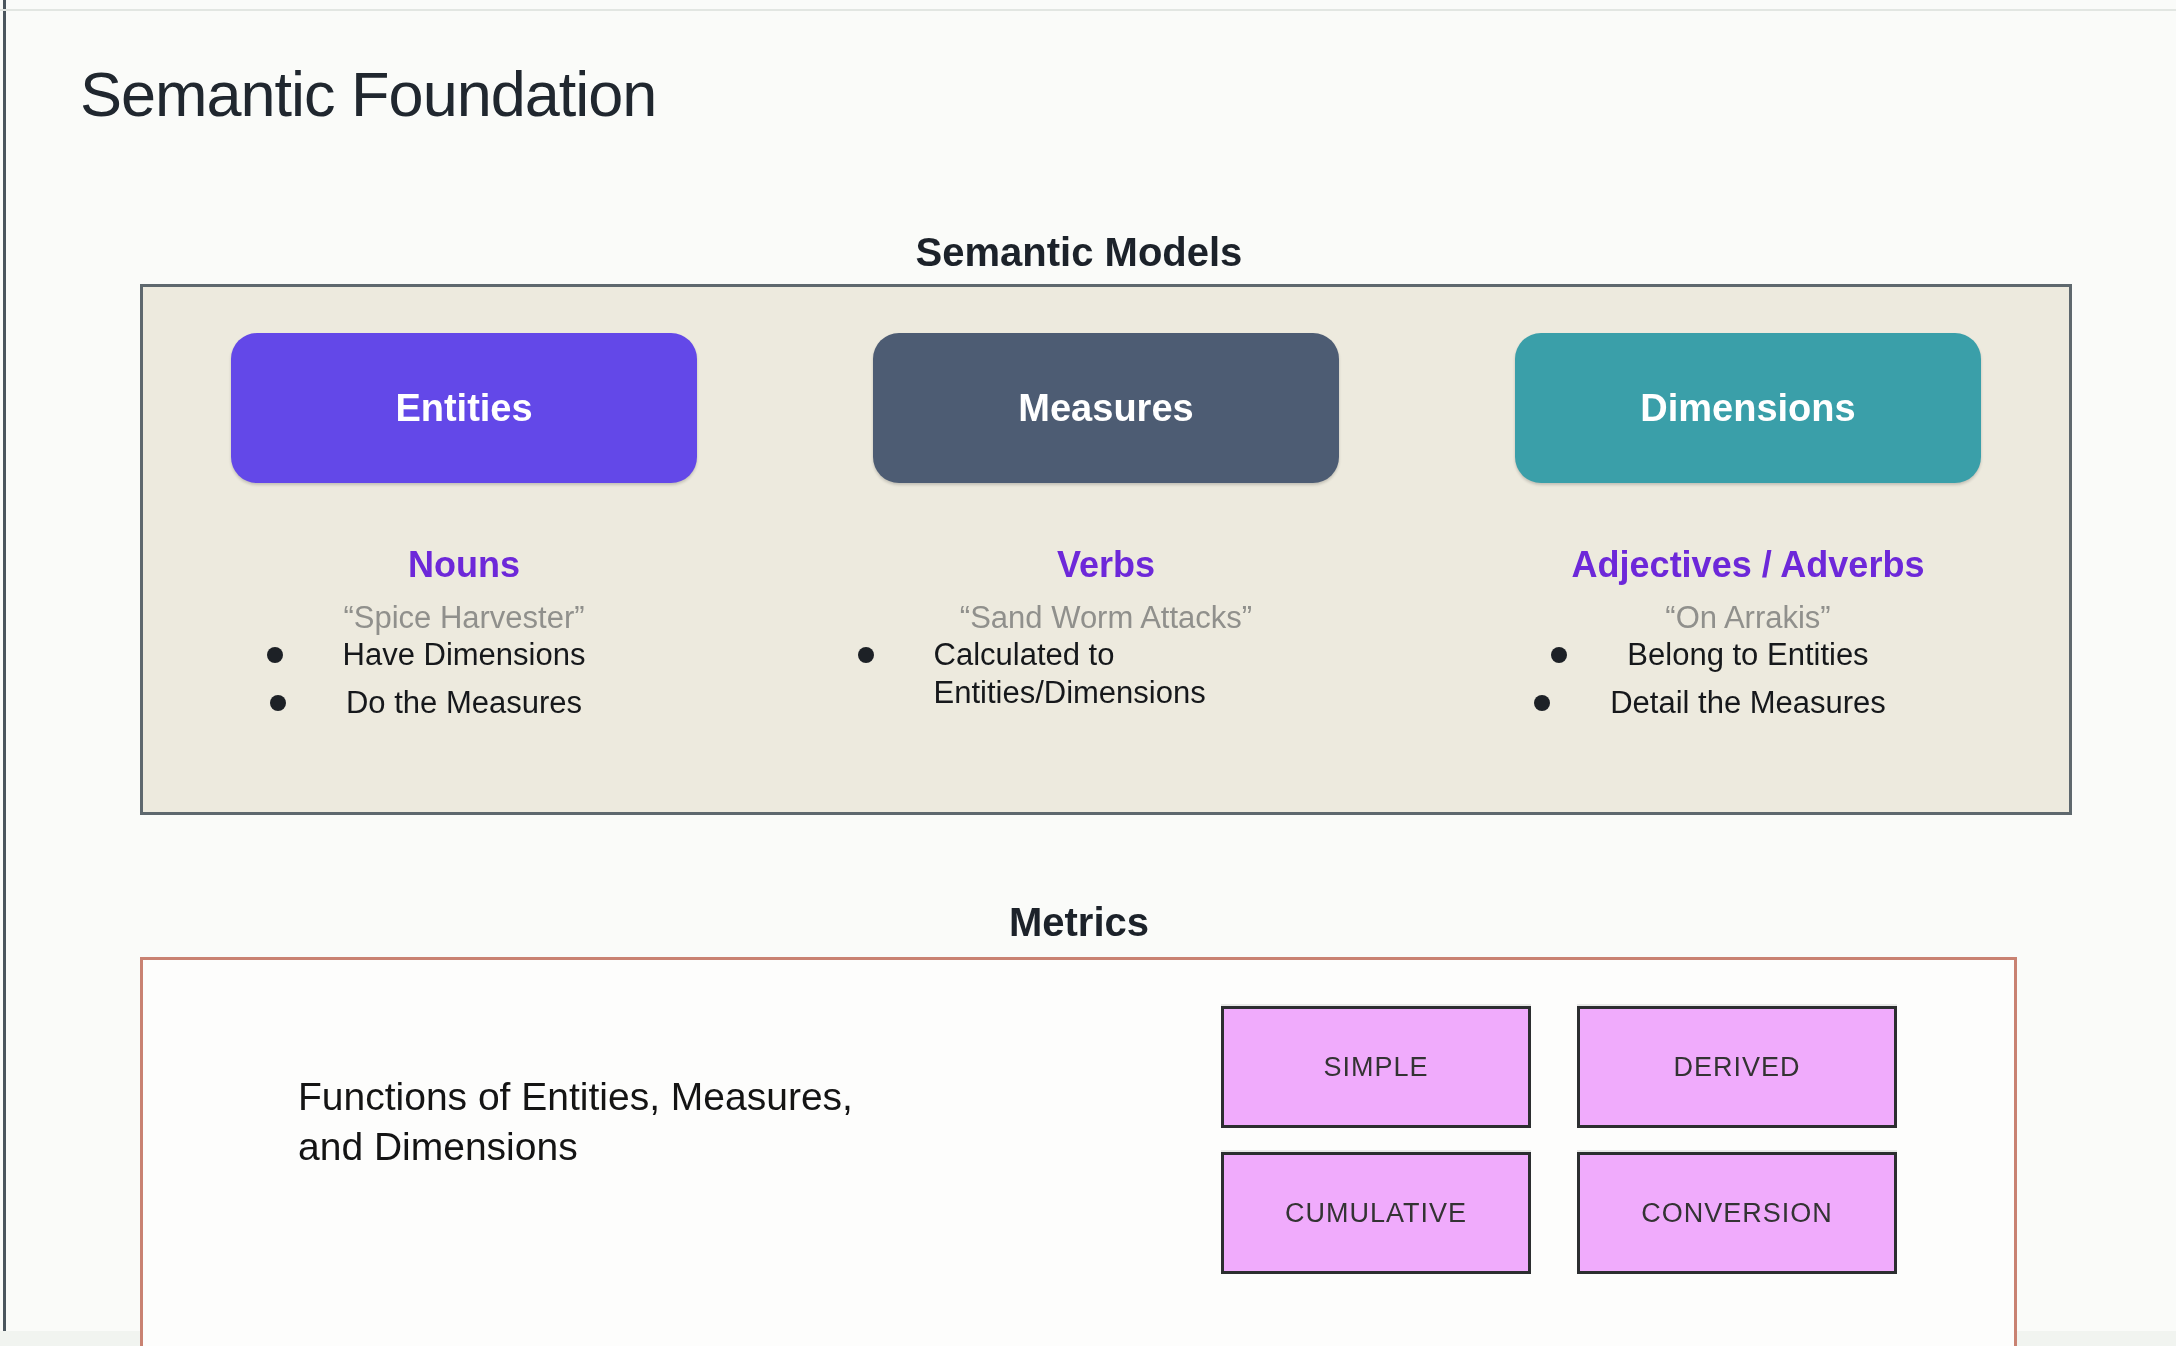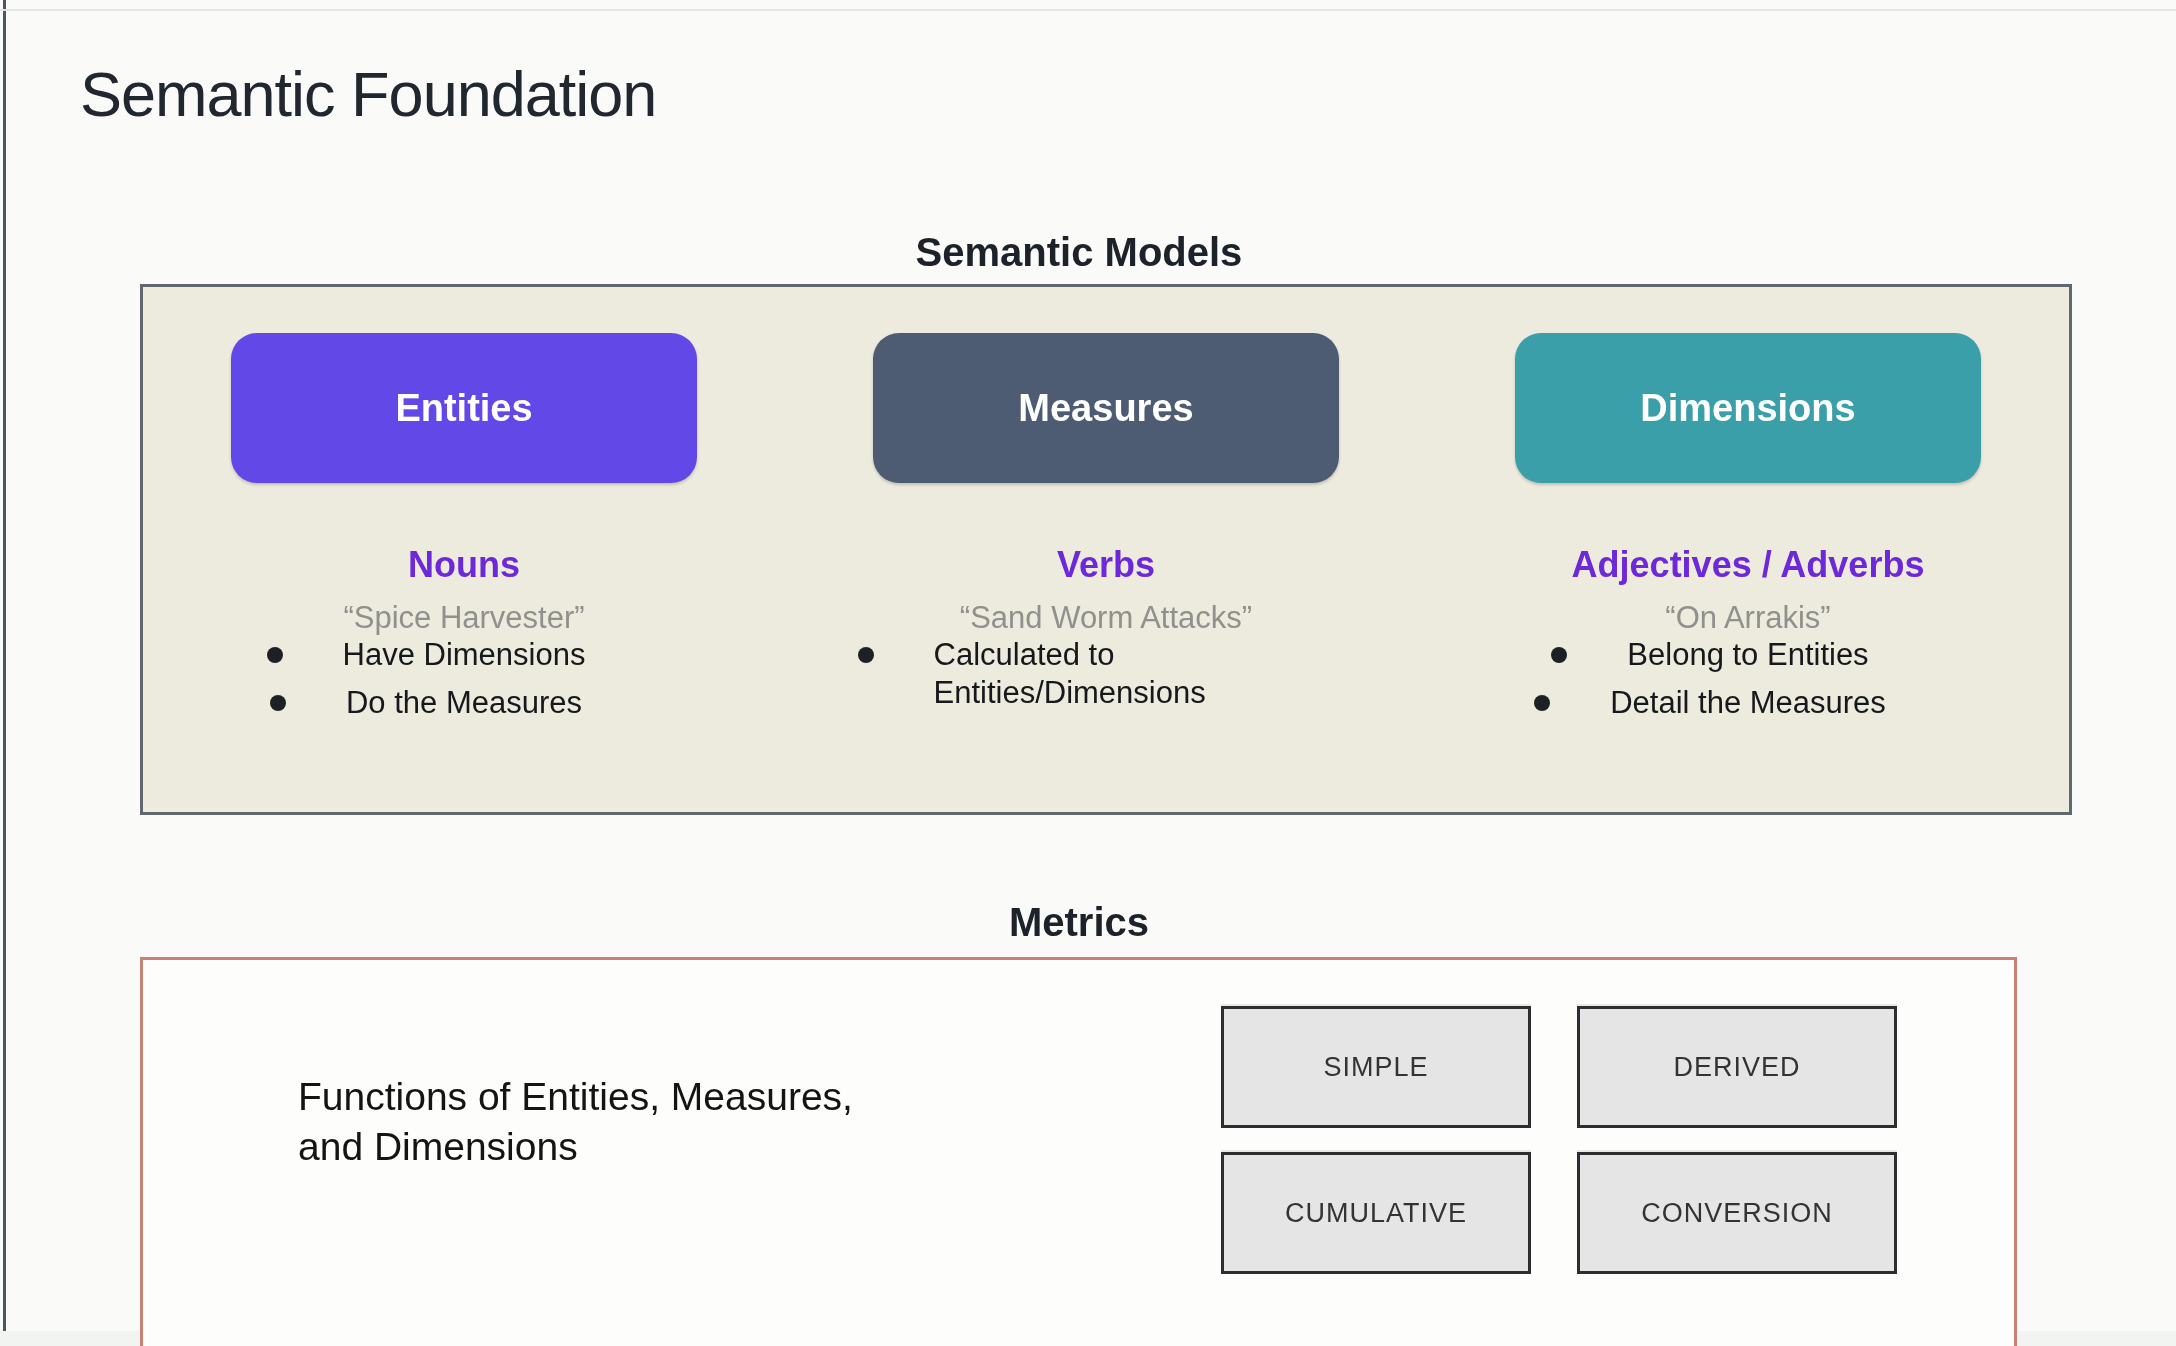--- a/index.html
+++ b/index.html
@@ -65,21 +65,21 @@
   .metrics-desc{
     position:absolute;left:155px;top:112px;
     font-size:39px;line-height:50px;color:#141414;font-weight:400;
   }
   .metrics-grid{
     position:absolute;left:1078px;top:46px;
     display:grid;grid-template-columns:310px 320px;grid-auto-rows:122px;
     column-gap:46px;row-gap:24px;
   }
   .metric-type{
-    background:#e5e5e5;border:3px solid #2c2e30;box-sizing:border-box;
+    background:#f0abfc;border:3px solid #2c2e30;box-sizing:border-box;
     display:flex;align-items:center;justify-content:center;
     font-size:27px;letter-spacing:1px;color:#333333;
     box-shadow:0 -2px 0 rgba(0,0,0,0.08);
   }
 </style>
 </head>
 <body>
 
 <div class="slide">
   <div class="edge-left"></div>

